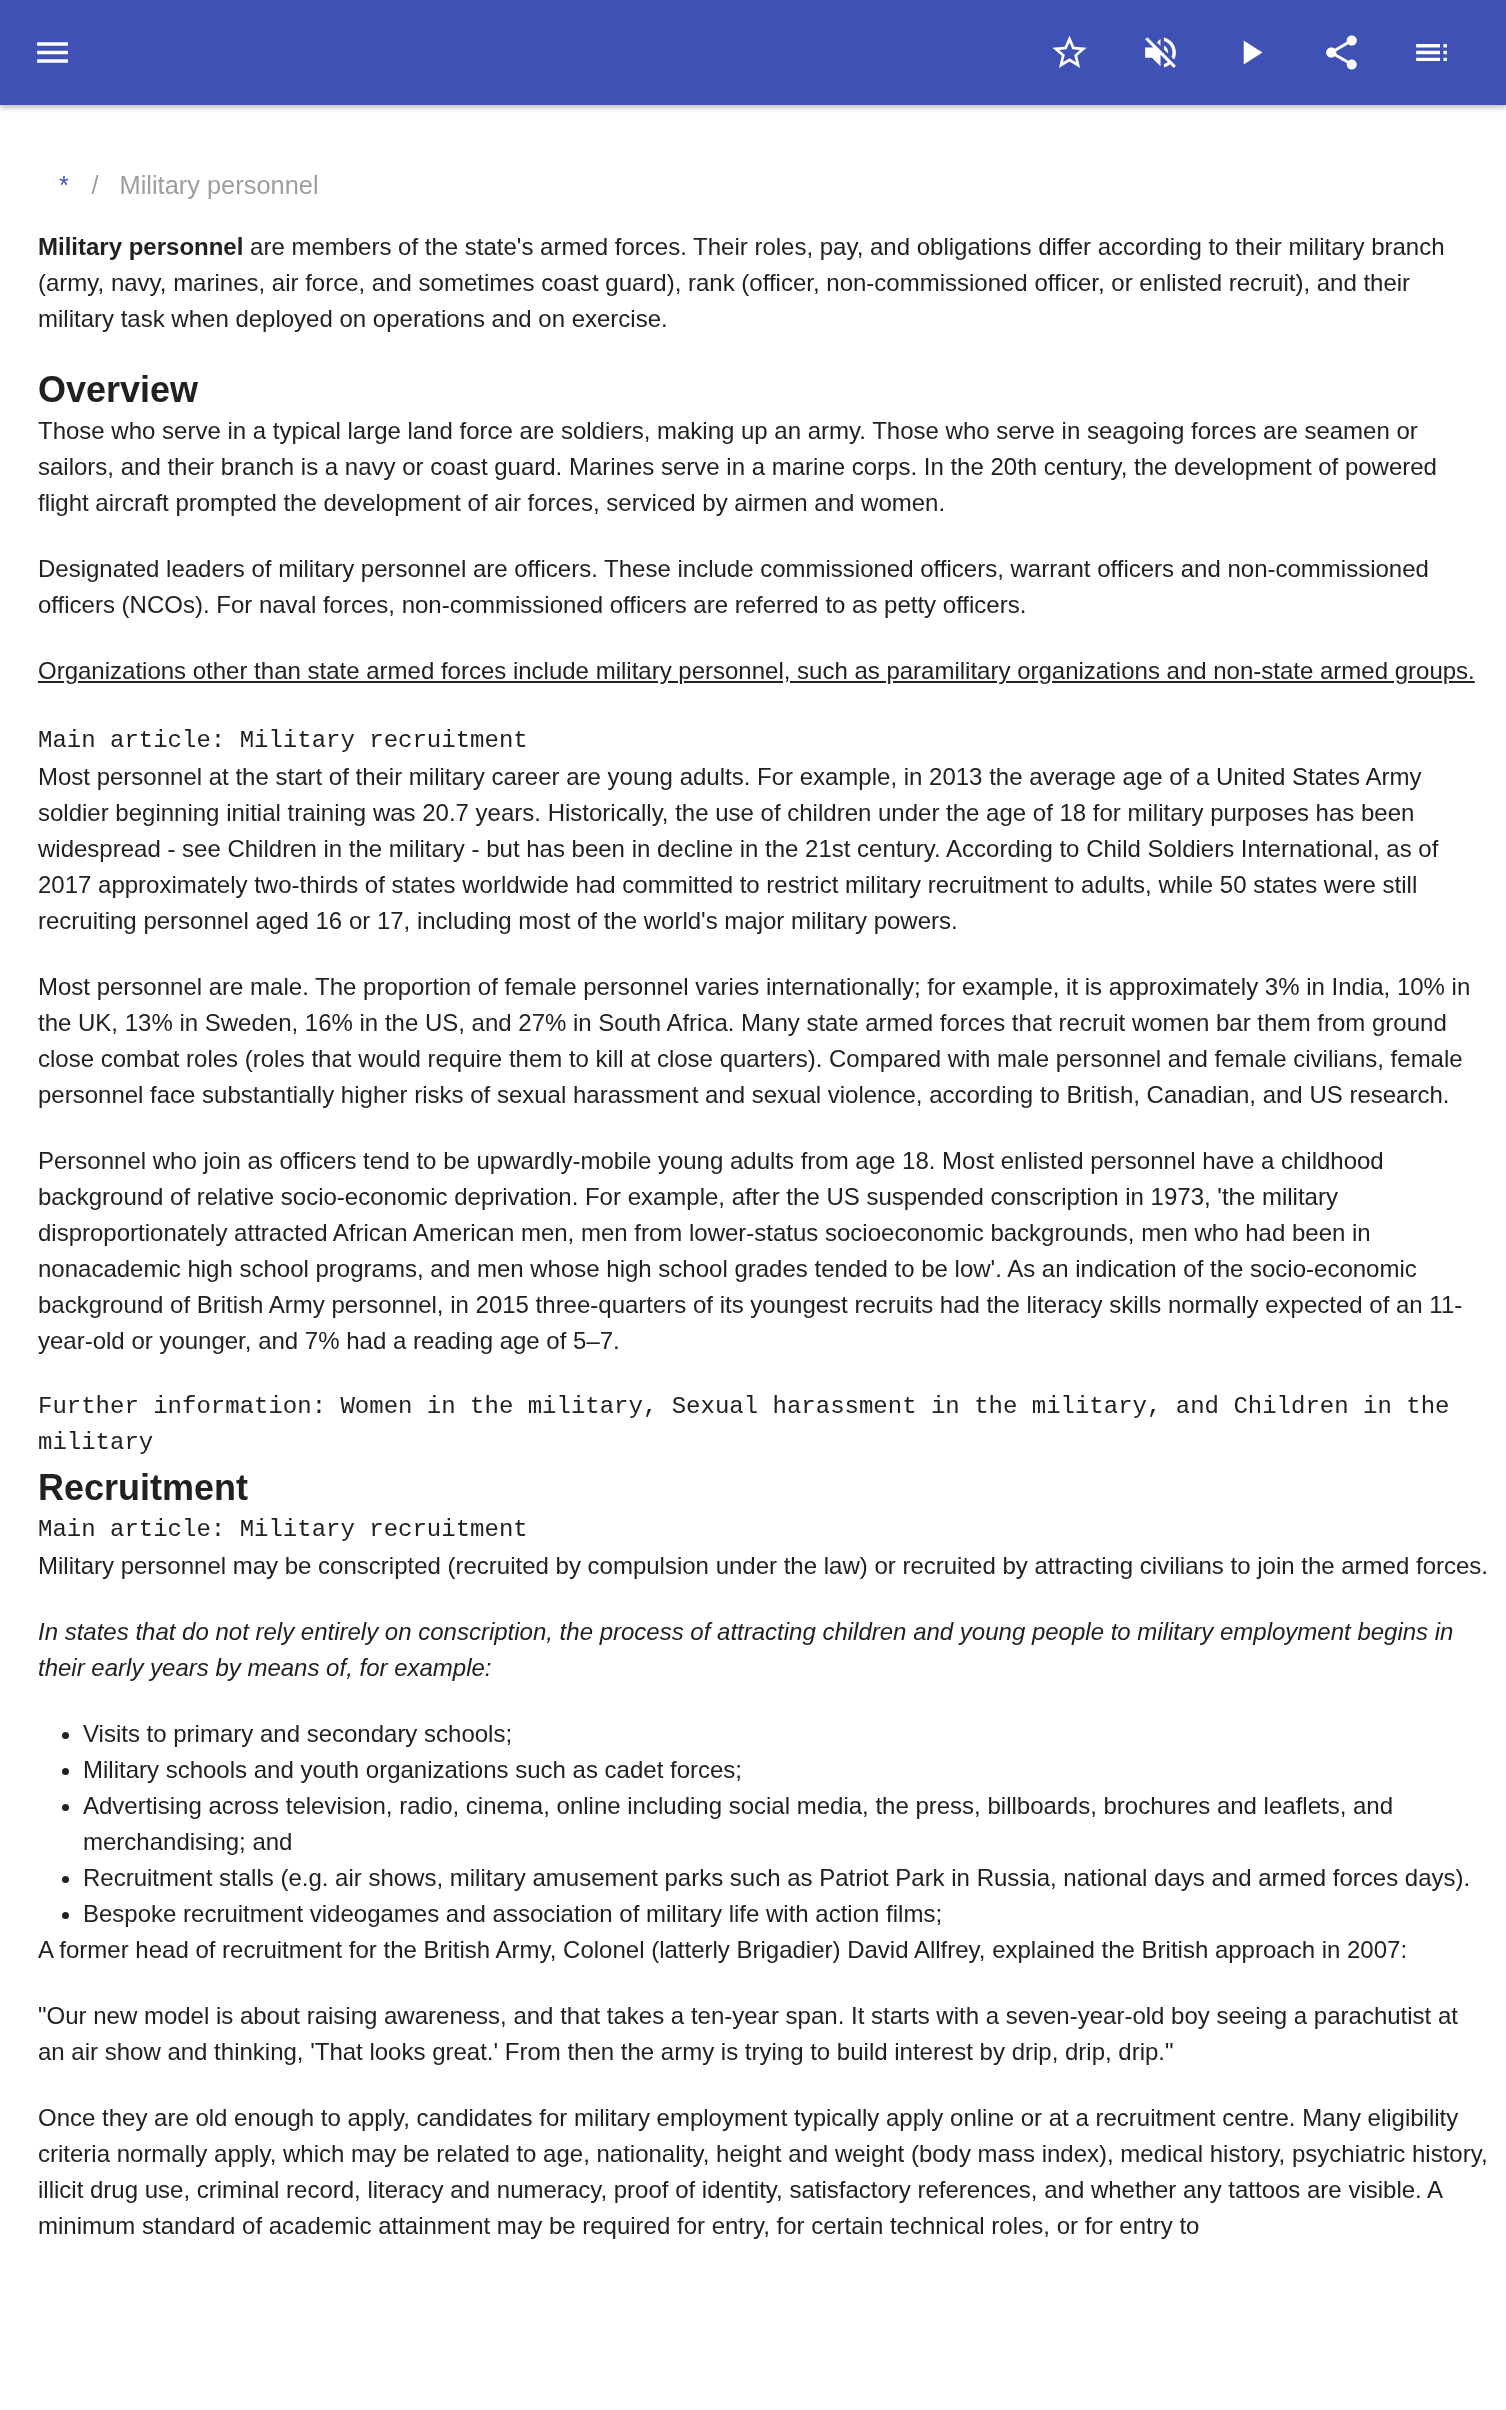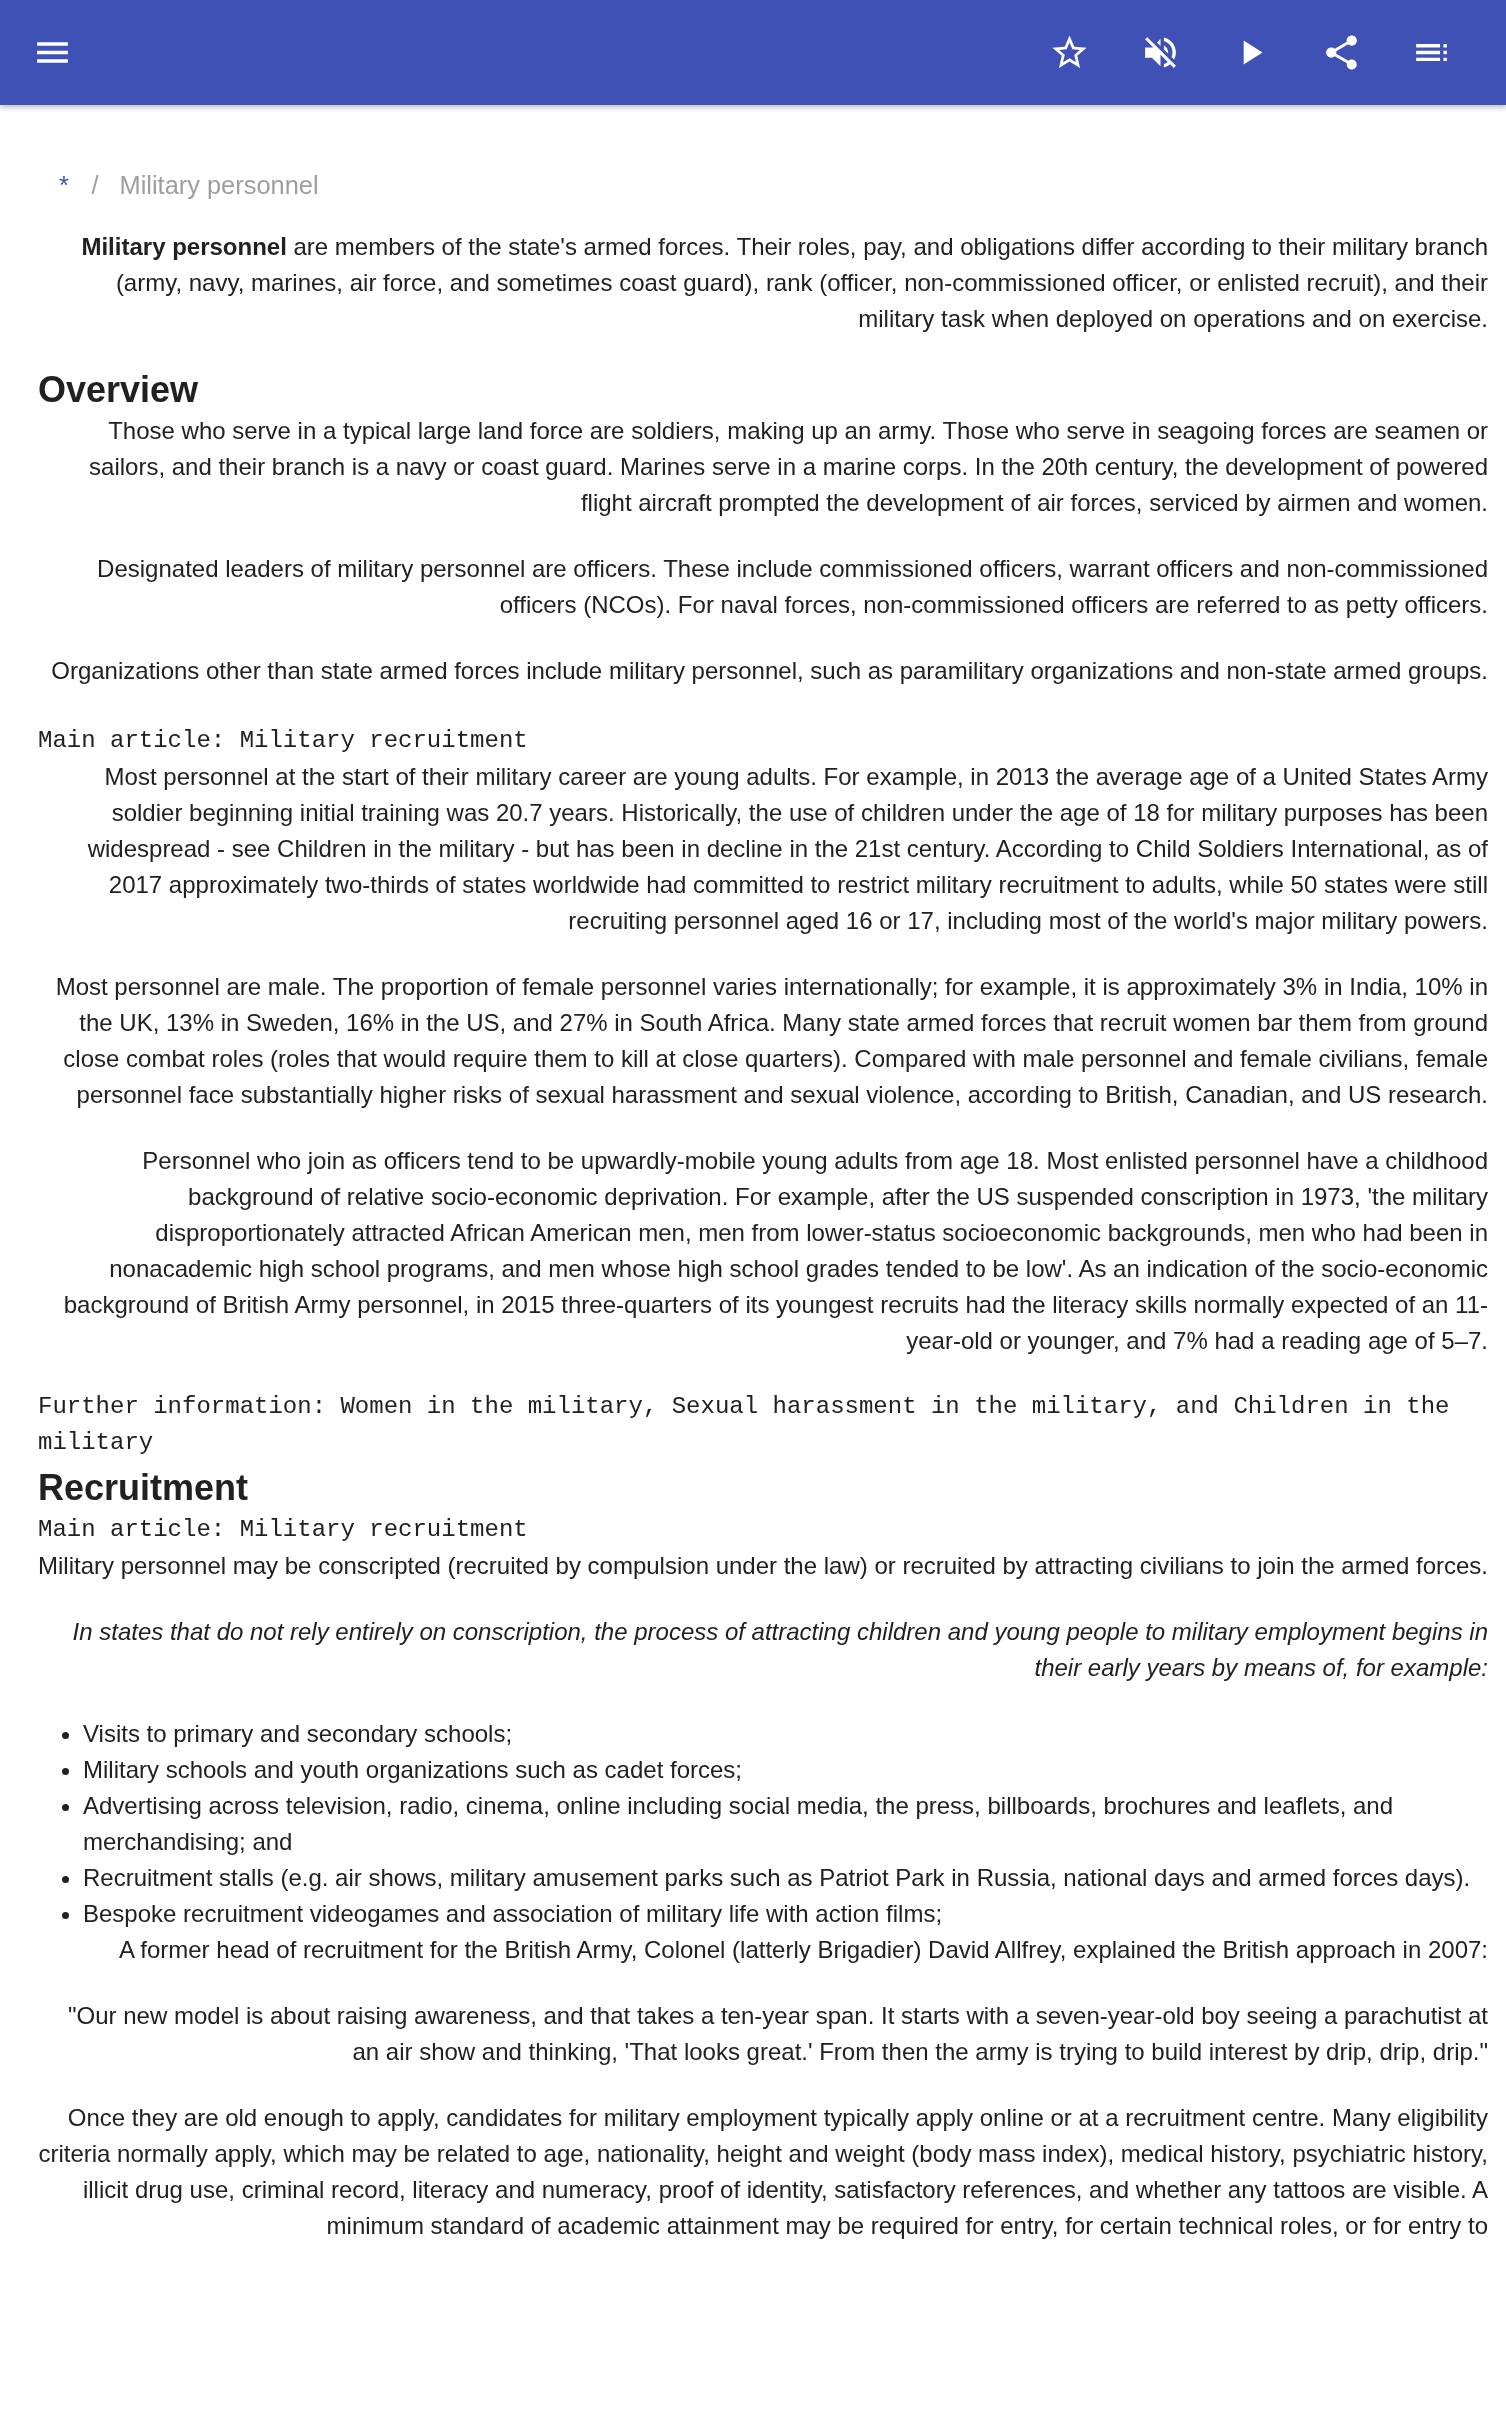--- a/index.html
+++ b/index.html
@@ -51,21 +51,21 @@
       font-weight: normal;
       cursor: pointer;
     }
     .breadcrumb .sep { margin: 0 21px 0 22.6px; }
     p, .note, li {
       font-size: 24px;
       line-height: 36px;
       margin: 0;
       color: #212121;
     }
-    p { margin-bottom: 30px; text-align: right; }
+    p { margin-bottom: 30px; }
     p.tight { margin-bottom: 1px; font-style: italic; }
     .lead { margin-top: 22.6px; }
     h2 {
       font-size: 36px;
       font-weight: bold;
       line-height: 45px;
       margin: 0 0 1.9px 0;
       color: #212121;
     }
     .note { margin-bottom: 0; font-family: Liberation Mono, monospace; }
@@ -115,21 +115,21 @@
 <div class="content">
   <div class="breadcrumb">
     <span class="home">*</span><span class="sep">/</span><span>Military personnel</span>
   </div>
 
   <p class="lead"><span class="bold">Military personnel</span><span> are members of the state's armed forces. Their roles, pay, and obligations differ according to their military branch (army, navy, marines, air force, and sometimes coast guard), rank (officer, non-commissioned officer, or enlisted recruit), and their military task when deployed on operations and on exercise.</span></p>
 
   <h2>Overview</h2>
   <p>Those who serve in a typical large land force are soldiers, making up an army. Those who serve in seagoing forces are seamen or sailors, and their branch is a navy or coast guard. Marines serve in a marine corps. In the 20th century, the development of powered flight aircraft prompted the development of air forces, serviced by airmen and women.</p>
   <p>Designated leaders of military personnel are officers. These include commissioned officers, warrant officers and non-commissioned officers (NCOs). For naval forces, non-commissioned officers are referred to as petty officers.</p>
-  <p style="margin-bottom:34px;">Organizations other than state armed forces include military personnel, such as paramilitary organizations and non-state armed groups.</p>
+  <p style="margin-bottom:34px;text-decoration:underline;">Organizations other than state armed forces include military personnel, such as paramilitary organizations and non-state armed groups.</p>
 
   <div class="note">Main article: Military recruitment</div>
   <p>Most personnel at the start of their military career are young adults. For example, in 2013 the average age of a United States Army soldier beginning initial training was 20.7 years. Historically, the use of children under the age of 18 for military purposes has been widespread - see Children in the military - but has been in decline in the 21st century. According to Child Soldiers International, as of 2017 approximately two-thirds of states worldwide had committed to restrict military recruitment to adults, while 50 states were still recruiting personnel aged 16 or 17, including most of the world's major military powers.</p>
   <p>Most personnel are male. The proportion of female personnel varies internationally; for example, it is approximately 3% in India, 10% in the UK, 13% in Sweden, 16% in the US, and 27% in South Africa. Many state armed forces that recruit women bar them from ground close combat roles (roles that would require them to kill at close quarters). Compared with male personnel and female civilians, female personnel face substantially higher risks of sexual harassment and sexual violence, according to British, Canadian, and US research.</p>
   <p>Personnel who join as officers tend to be upwardly-mobile young adults from age 18. Most enlisted personnel have a childhood background of relative socio-economic deprivation. For example, after the US suspended conscription in 1973, 'the military disproportionately attracted African American men, men from lower-status socioeconomic backgrounds, men who had been in nonacademic high school programs, and men whose high school grades tended to be low'. As an indication of the socio-economic background of British Army personnel, in 2015 three-quarters of its youngest recruits had the literacy skills normally expected of an 11-year-old or younger, and 7% had a reading age of 5–7.</p>
   <div class="note" style="margin-bottom:3.8px;">Further information: Women in the military, Sexual harassment in the military, and Children in the military</div>
 
   <h2>Recruitment</h2>
   <div class="note">Main article: Military recruitment</div>
   <p>Military personnel may be conscripted (recruited by compulsion under the law) or recruited by attracting civilians to join the armed forces.</p>

